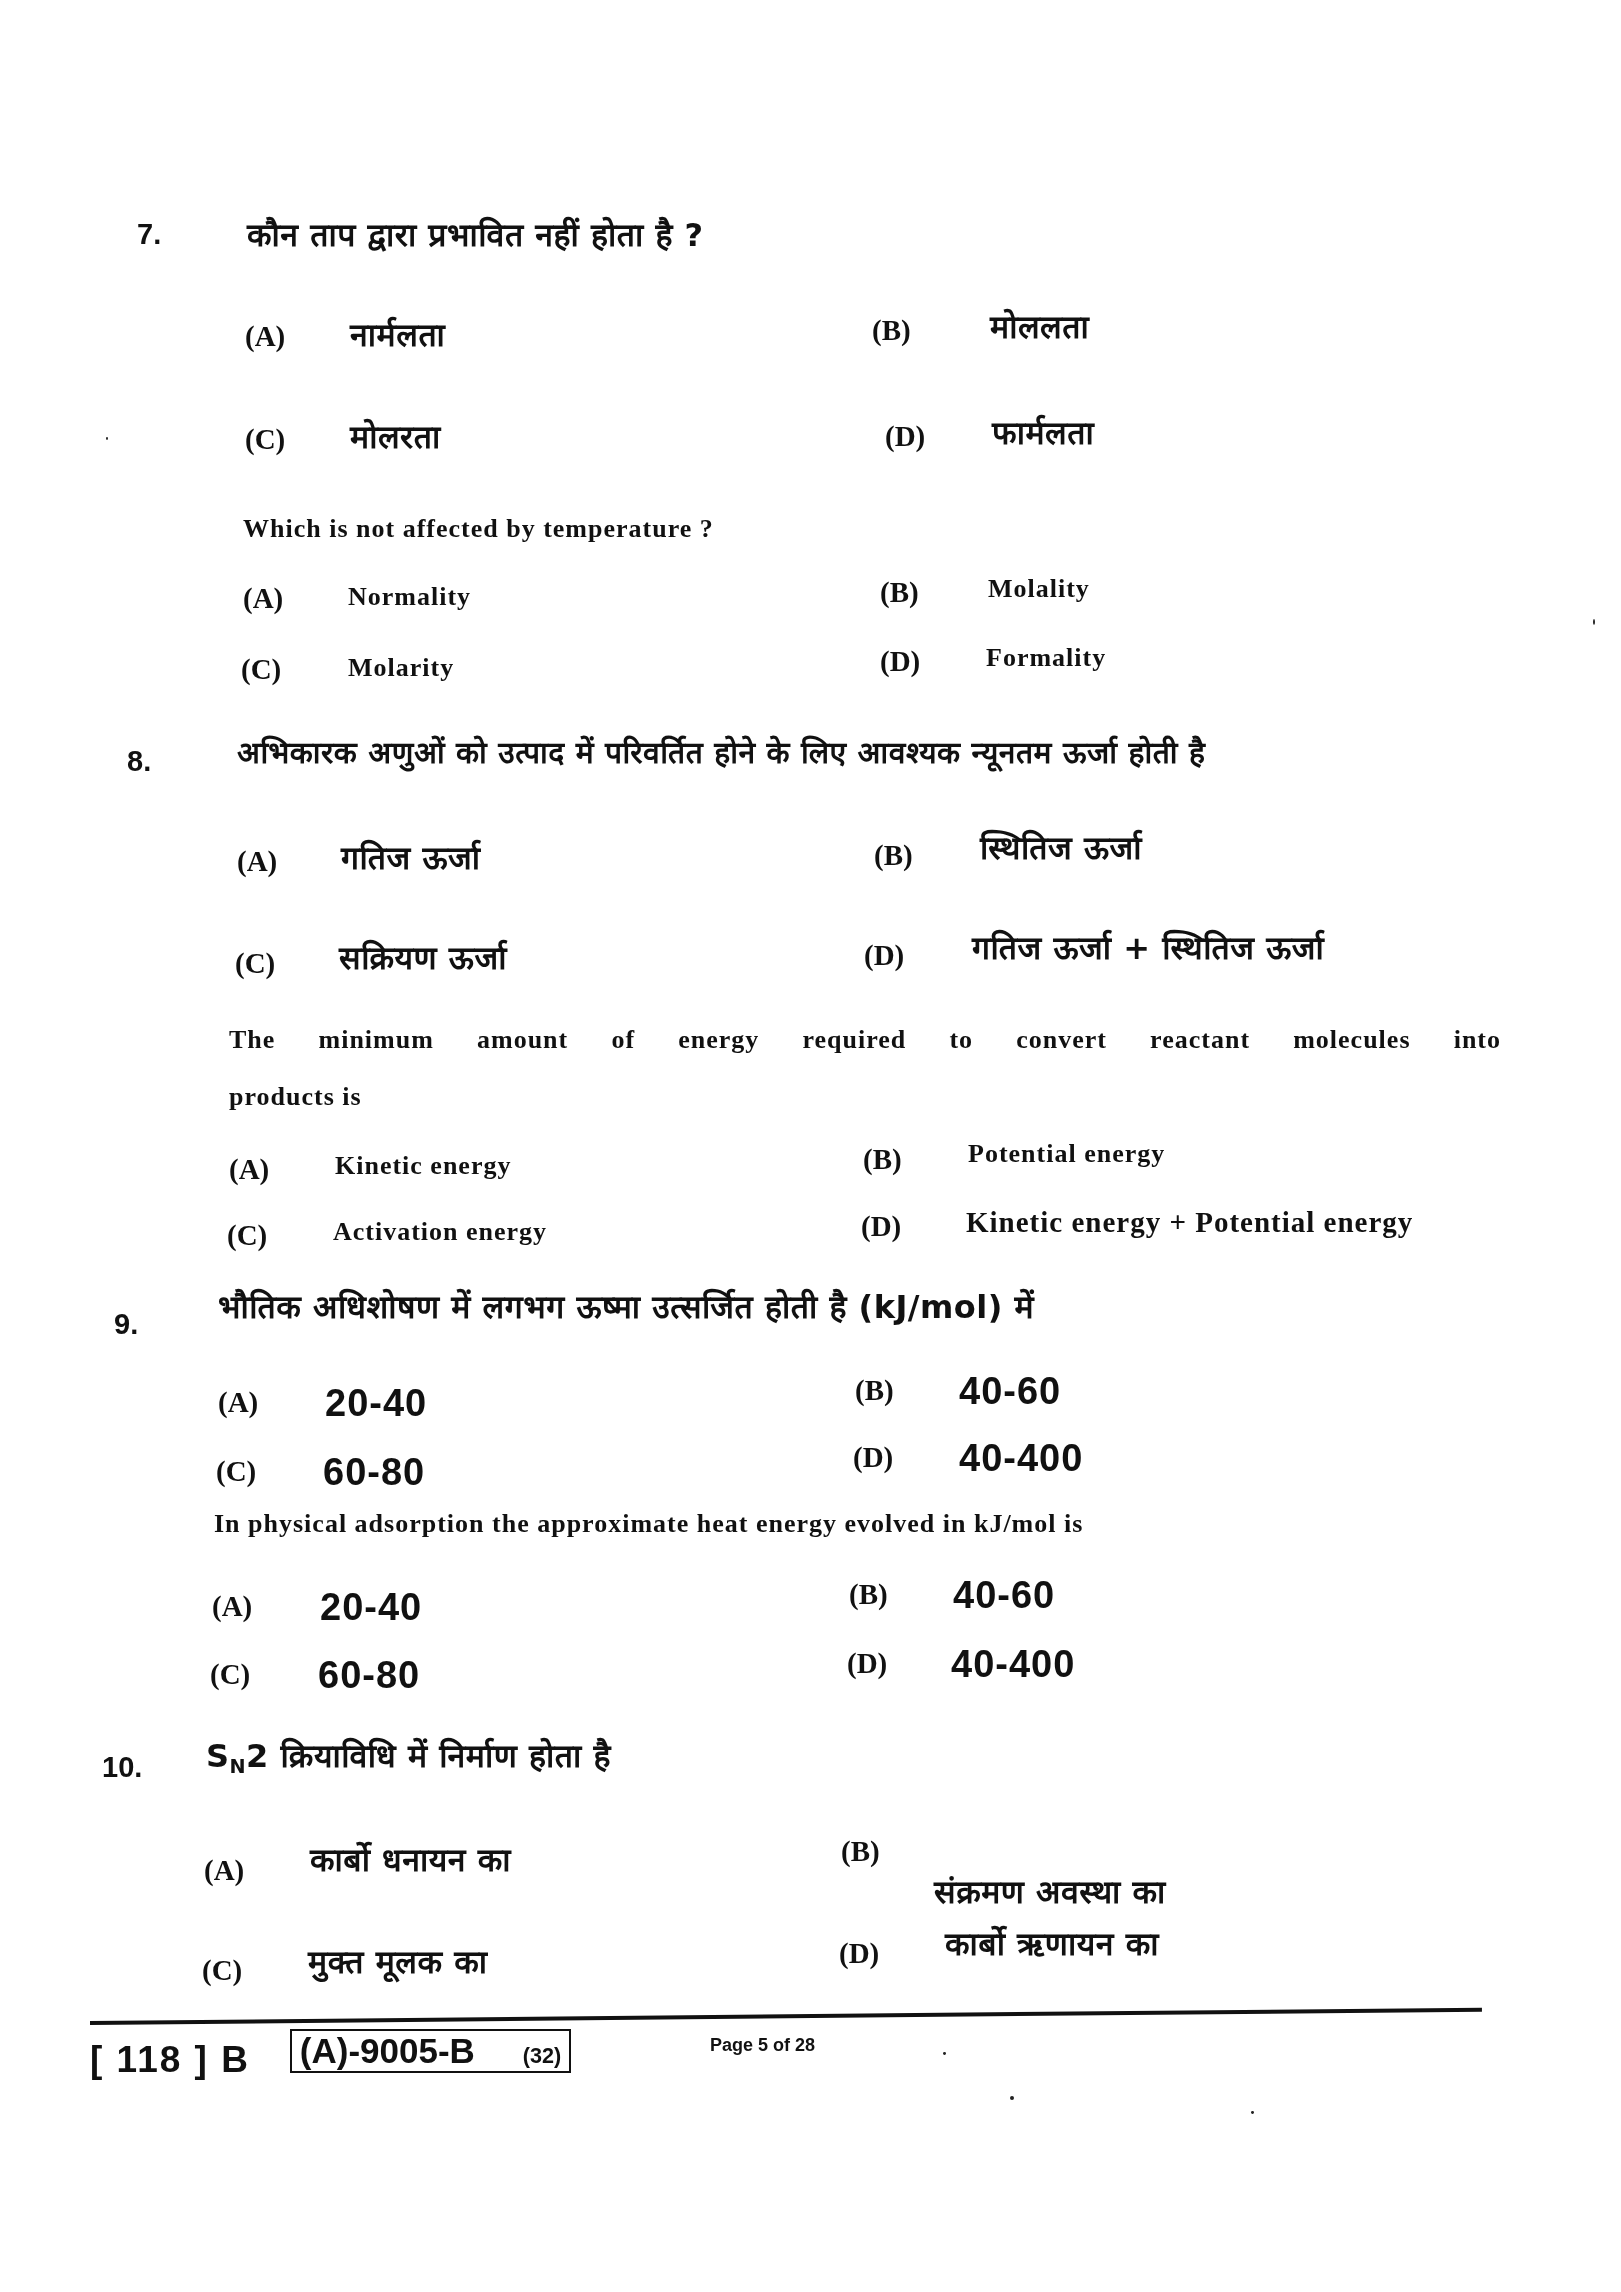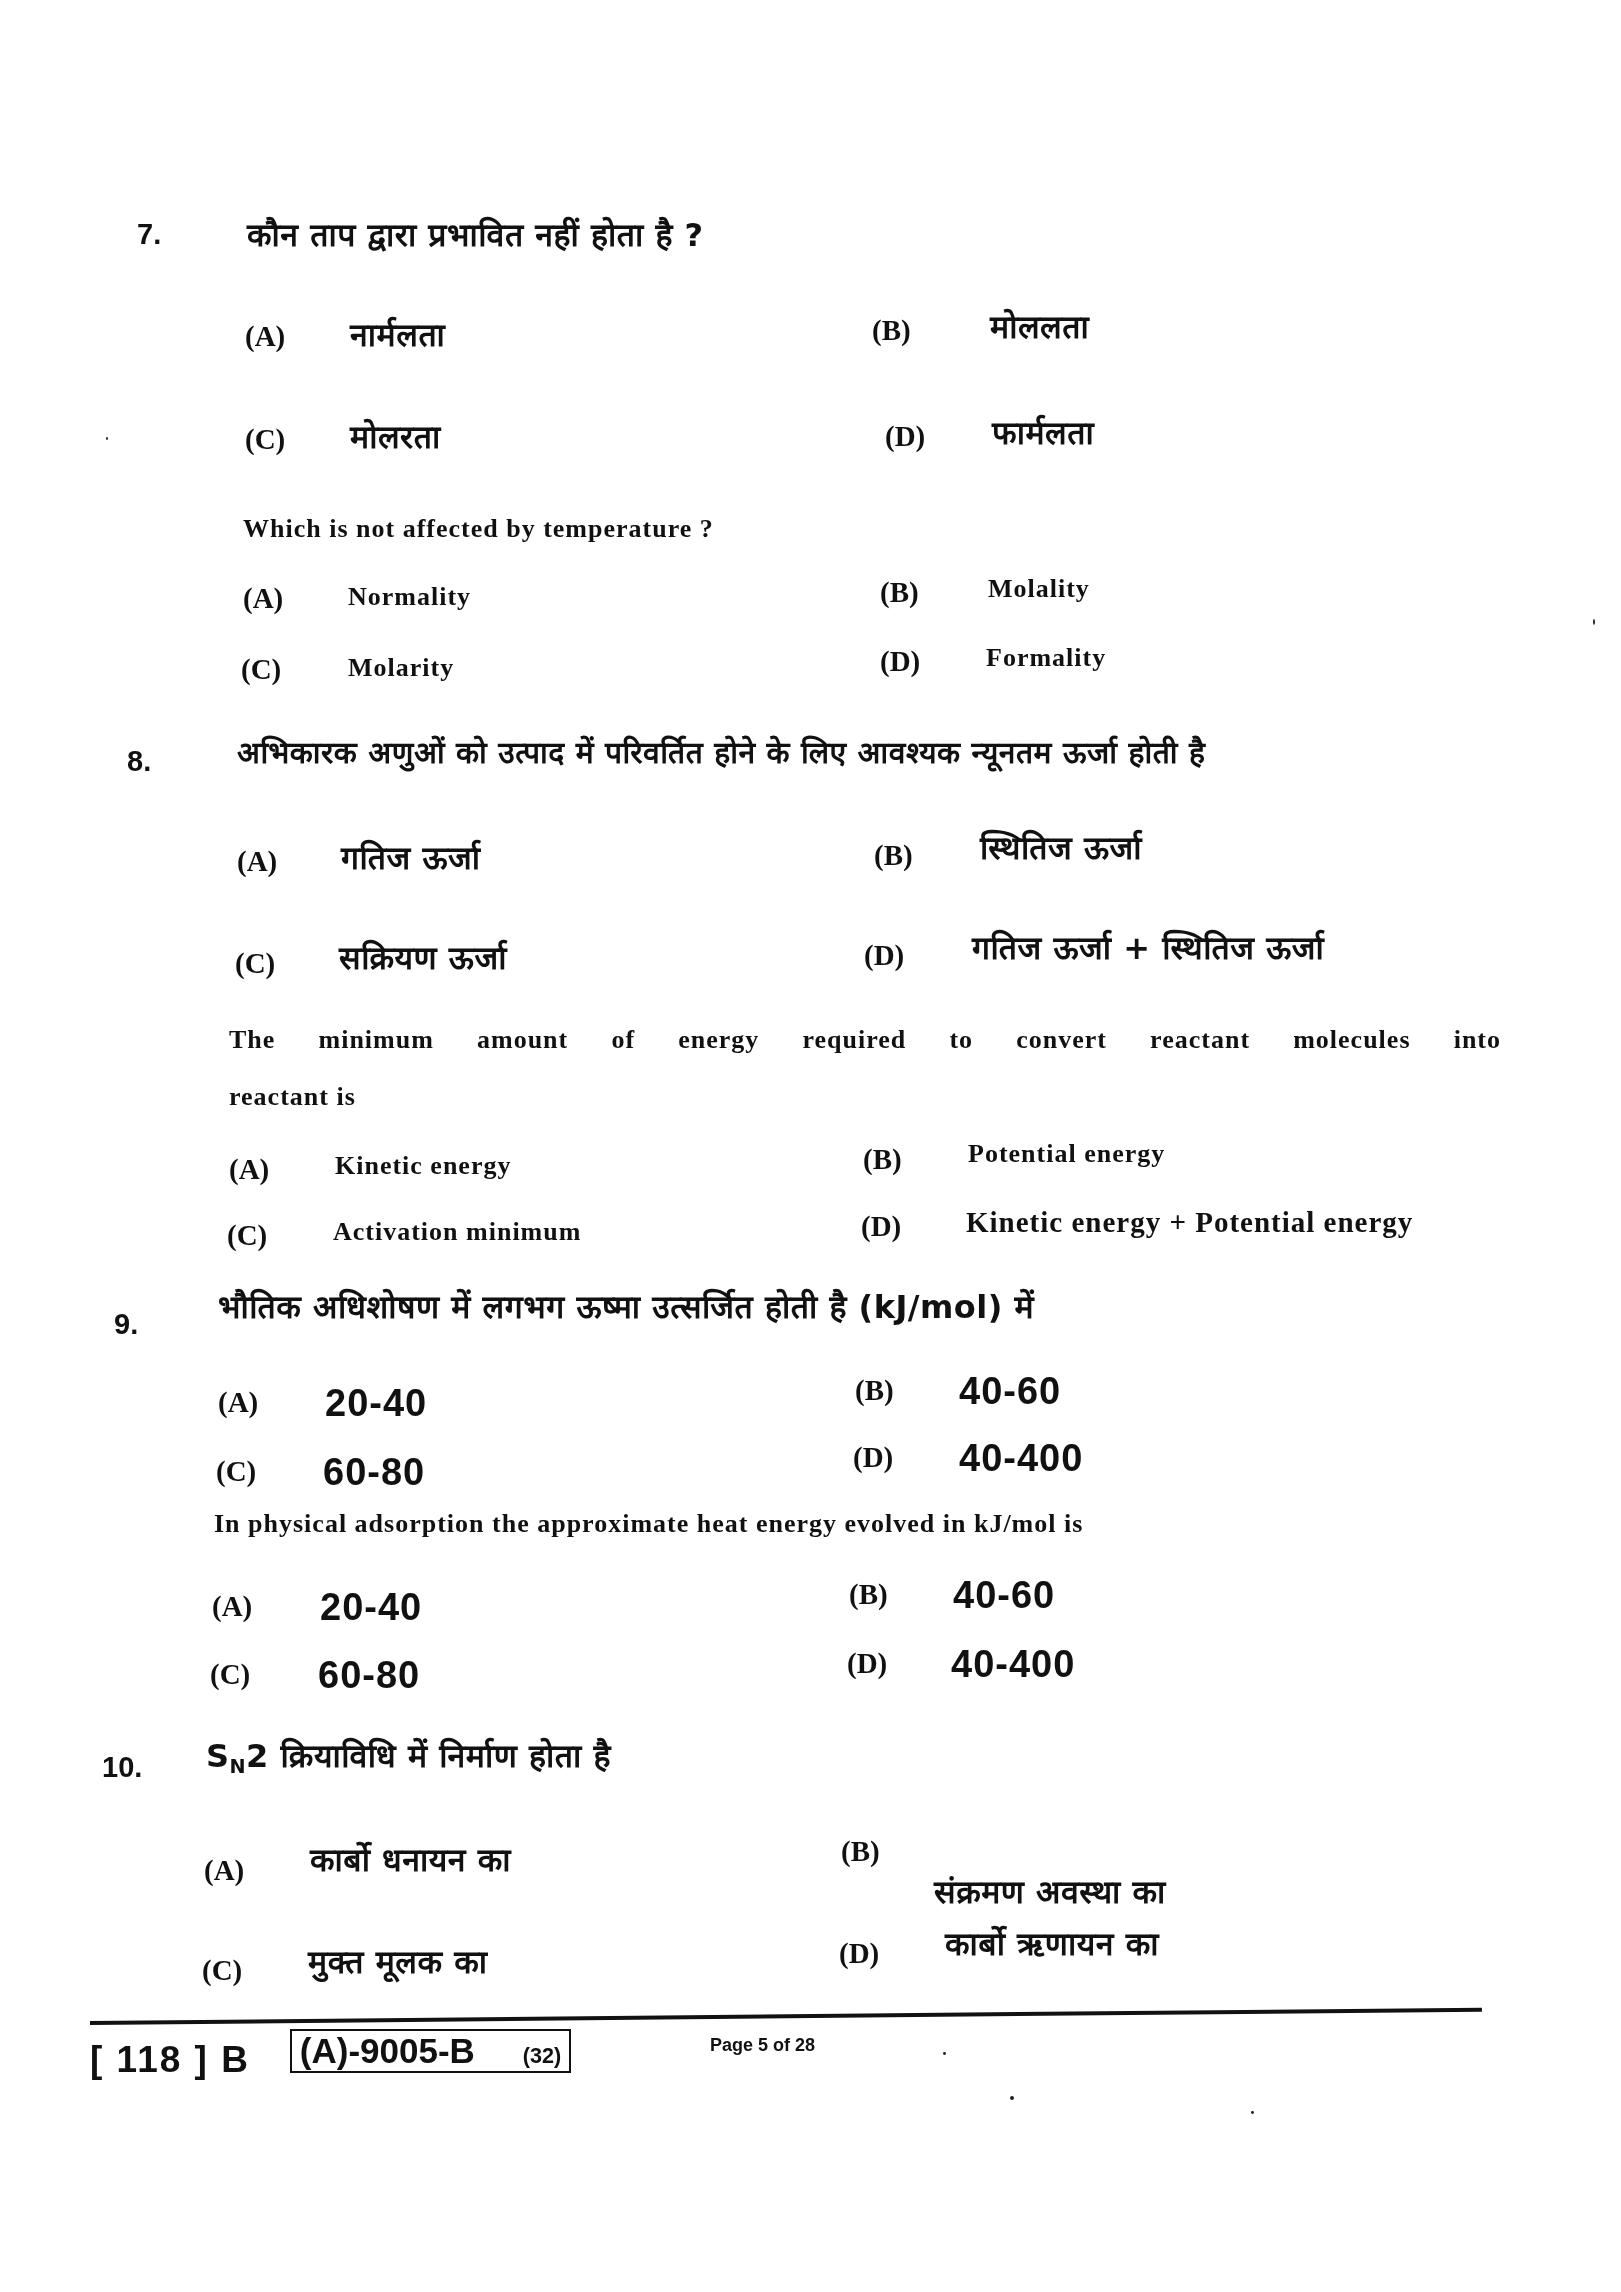--- a/index.html
+++ b/index.html
@@ -58,29 +58,29 @@
   <div class="abs hi" style="left:341px; top:835px;">गतिज ऊर्जा</div>
   <div class="abs opt-label" style="left:874px; top:839px;">(B)</div>
   <div class="abs hi" style="left:980px; top:825px;">स्थितिज ऊर्जा</div>
 
   <div class="abs opt-label" style="left:235px; top:947px;">(C)</div>
   <div class="abs hi" style="left:339px; top:935px;">सक्रियण ऊर्जा</div>
   <div class="abs opt-label" style="left:864px; top:939px;">(D)</div>
   <div class="abs hi" style="left:972px; top:925px;">गतिज ऊर्जा + स्थितिज ऊर्जा</div>
 
   <div class="abs en en-justify" style="left:229px; top:1025px; width:1272px;">The minimum amount of energy required to convert reactant molecules into</div>
-  <div class="abs en" style="left:229px; top:1082px;">reactant is</div>
+  <div class="abs en" style="left:229px; top:1082px;">products is</div>
 
   <div class="abs opt-label" style="left:229px; top:1153px;">(A)</div>
   <div class="abs en" style="left:335px; top:1151px;">Kinetic energy</div>
   <div class="abs opt-label" style="left:863px; top:1143px;">(B)</div>
   <div class="abs en" style="left:968px; top:1139px;">Potential energy</div>
 
   <div class="abs opt-label" style="left:227px; top:1219px;">(C)</div>
-  <div class="abs en" style="left:333px; top:1217px;">Activation minimum</div>
+  <div class="abs en" style="left:333px; top:1217px;">Activation energy</div>
   <div class="abs opt-label" style="left:861px; top:1210px;">(D)</div>
   <div class="abs en" style="left:966px; top:1206px; font-size:29px;">Kinetic energy + Potential energy</div>
 </div>
 
 <div>
   <div class="abs qnum" style="left:114px; top:1308px;">9.</div>
   <div class="abs hi" style="left:218px; top:1284px;">भौतिक अधिशोषण में लगभग ऊष्मा उत्सर्जित होती है (kJ/mol) में</div>
 
   <div class="abs opt-label" style="left:218px; top:1386px;">(A)</div>
   <div class="abs opt-num" style="left:325px; top:1382px;">20-40</div>

